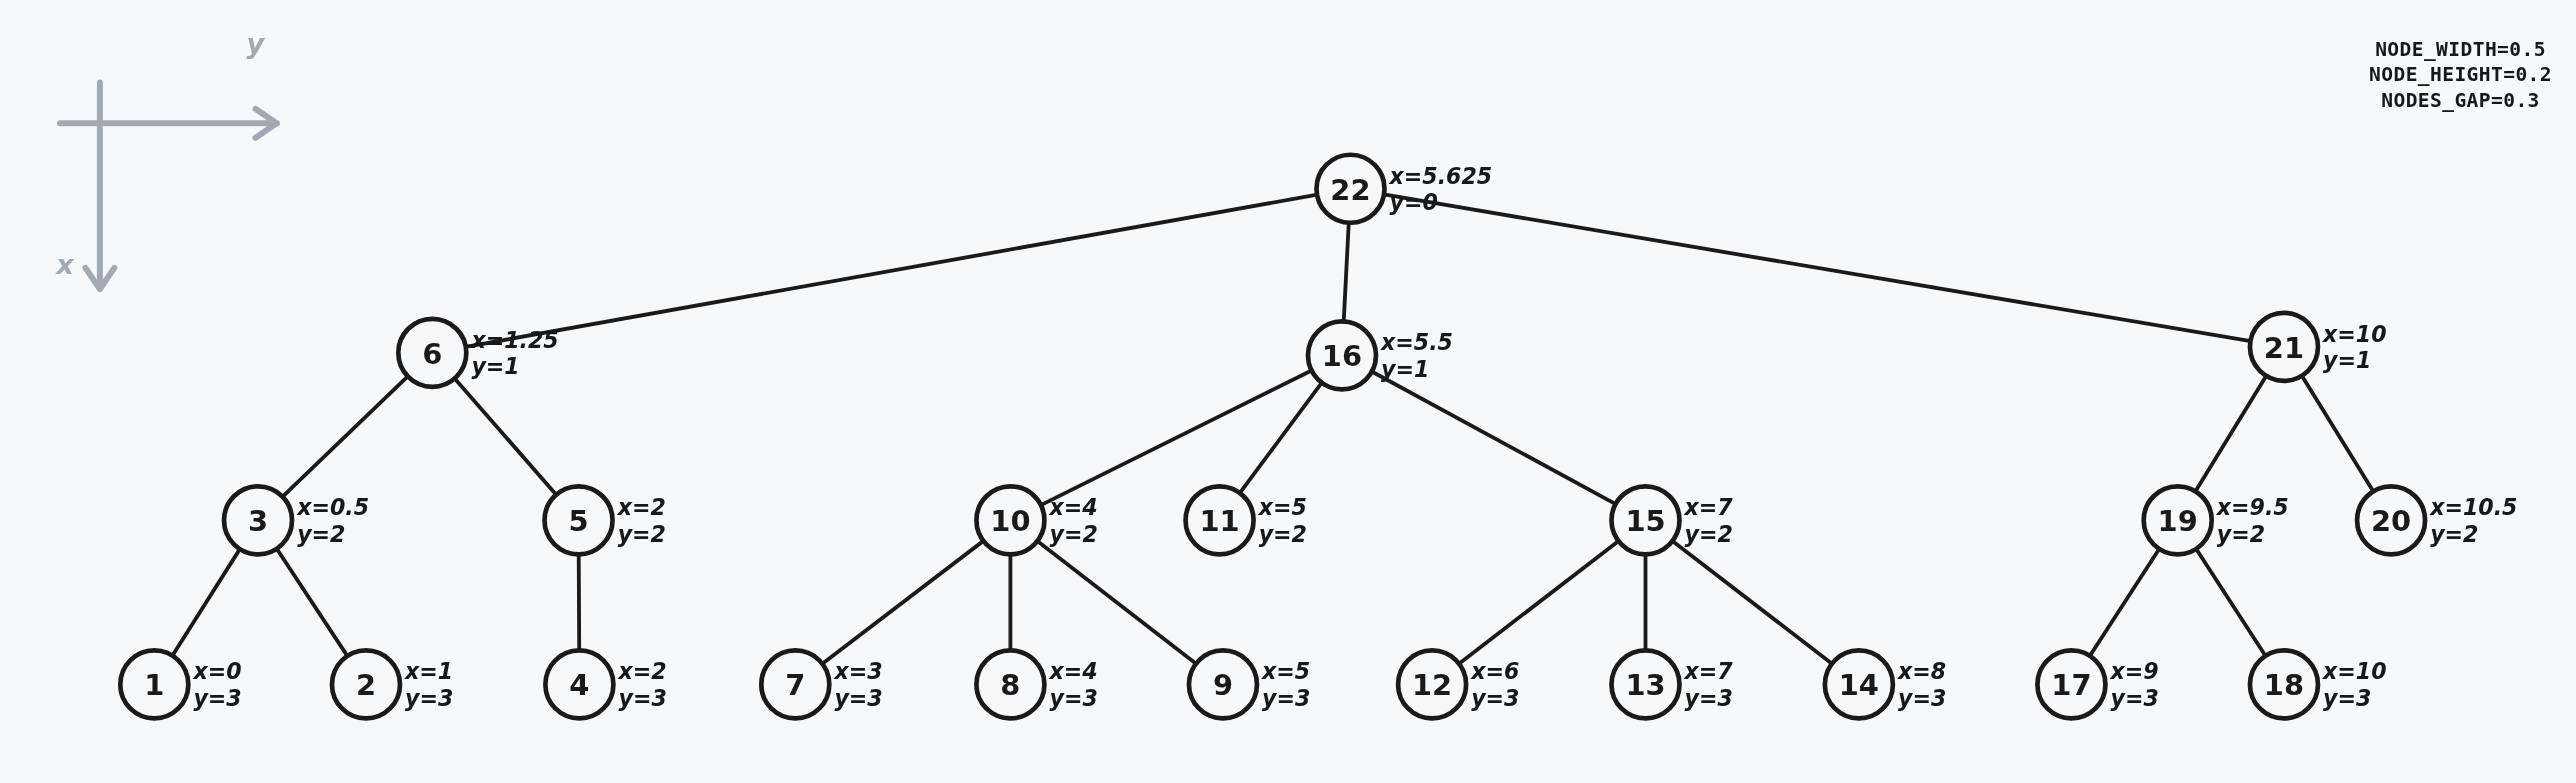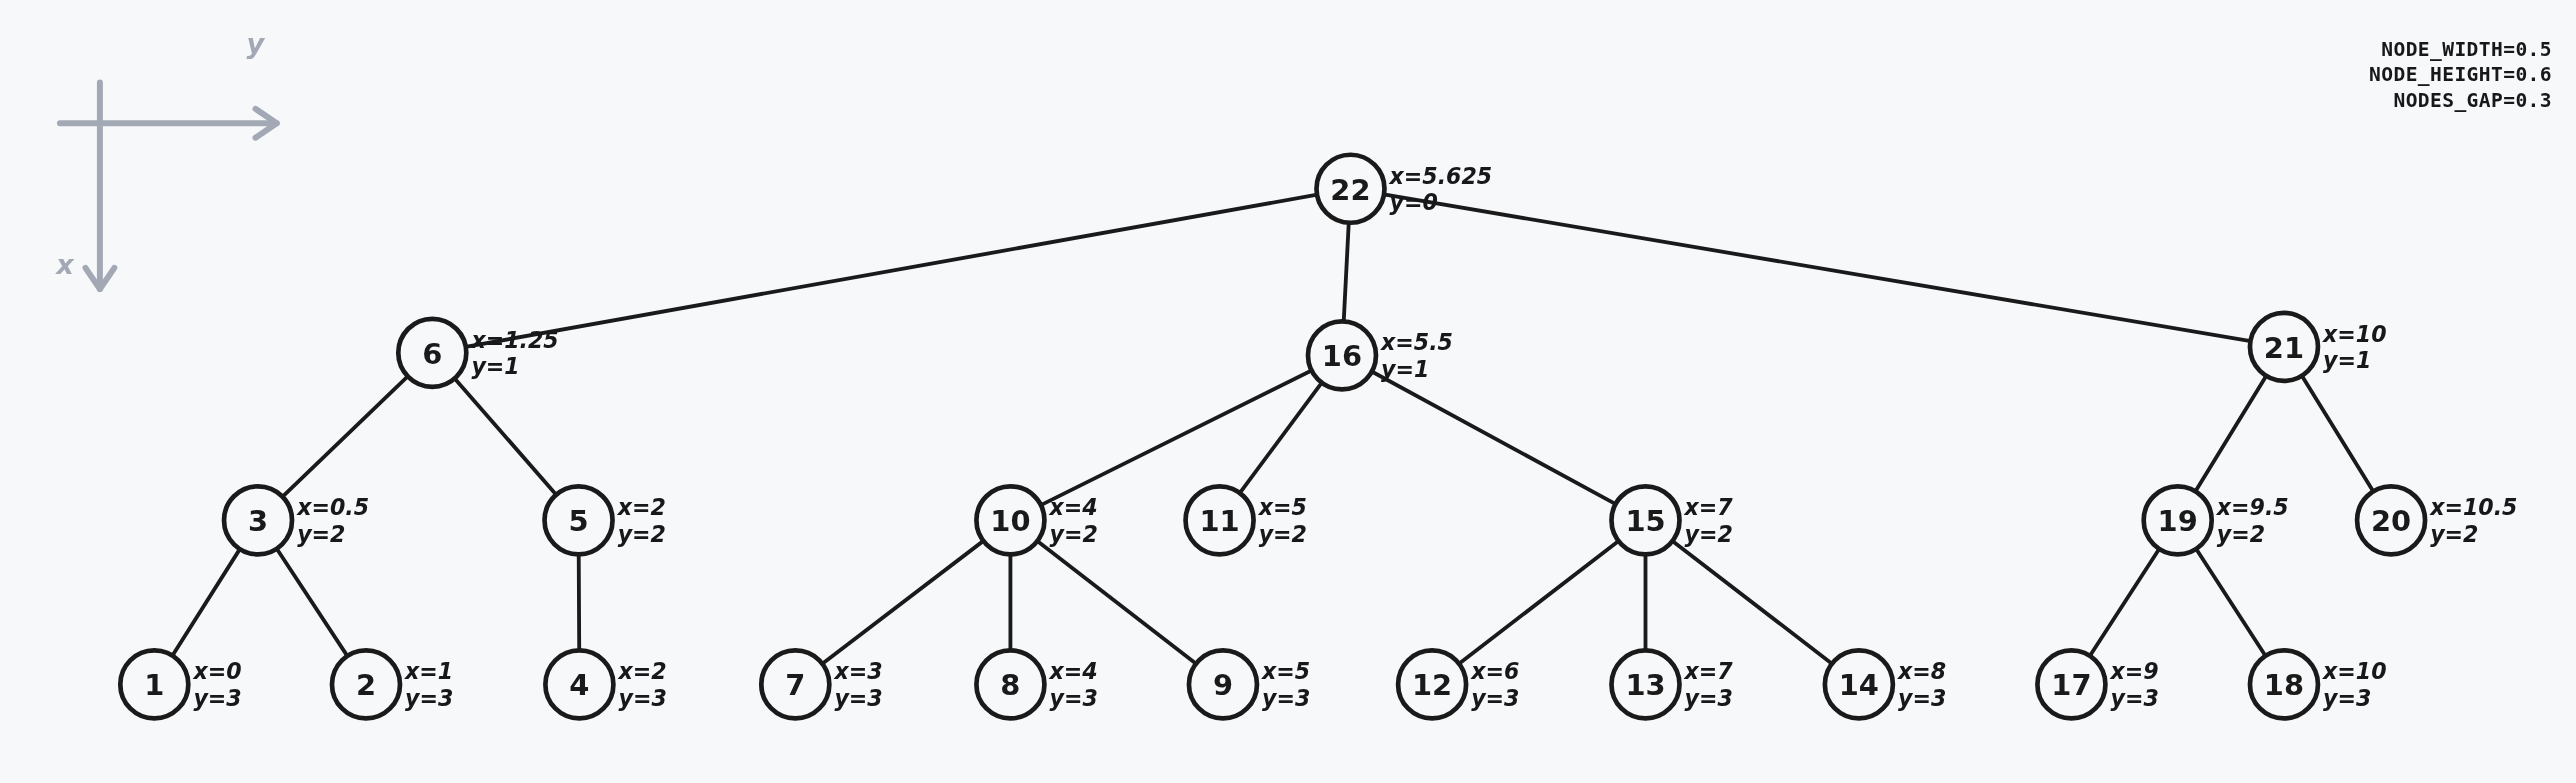--- a/index.html
+++ b/index.html
@@ -67,21 +67,21 @@
     font-size: 32px;
     font-weight: 700;
     font-style: italic;
     fill: #a2a9b4;
     text-anchor: middle;
   }
   #legend {
     position: absolute;
     right: 24px;
     top: 37px;
-    text-align: right;
+    text-align: center;
     font-family: "DejaVu Sans Mono", monospace;
     font-size: 19.6px;
     font-weight: 700;
     color: #17181a;
     line-height: 1.30;
     letter-spacing: 0.4px;
     white-space: pre;
   }
   .legend-line { display: block; }
 </style>
@@ -251,16 +251,16 @@
         </g>
         <g>
           <circle class="node-circle" cx="2686" cy="805" r="40"></circle>
           <text class="node-label" x="2686" y="806">18</text>
           <text class="coord-text" x="2732" y="799">x=10</text>
           <text class="coord-text" x="2732" y="830">y=3</text>
         </g>
       </g>
   </svg>
 
-  <div id="legend"><span class="legend-line">NODE_WIDTH=0.5</span><span class="legend-line">NODE_HEIGHT=0.6</span><span class="legend-line">NODES_GAP=0.3</span></div>
+  <div id="legend"><span class="legend-line">NODE_WIDTH=0.5</span><span class="legend-line">NODE_HEIGHT=0.2</span><span class="legend-line">NODES_GAP=0.3</span></div>
 
 </div>
 
 
 </body></html>

